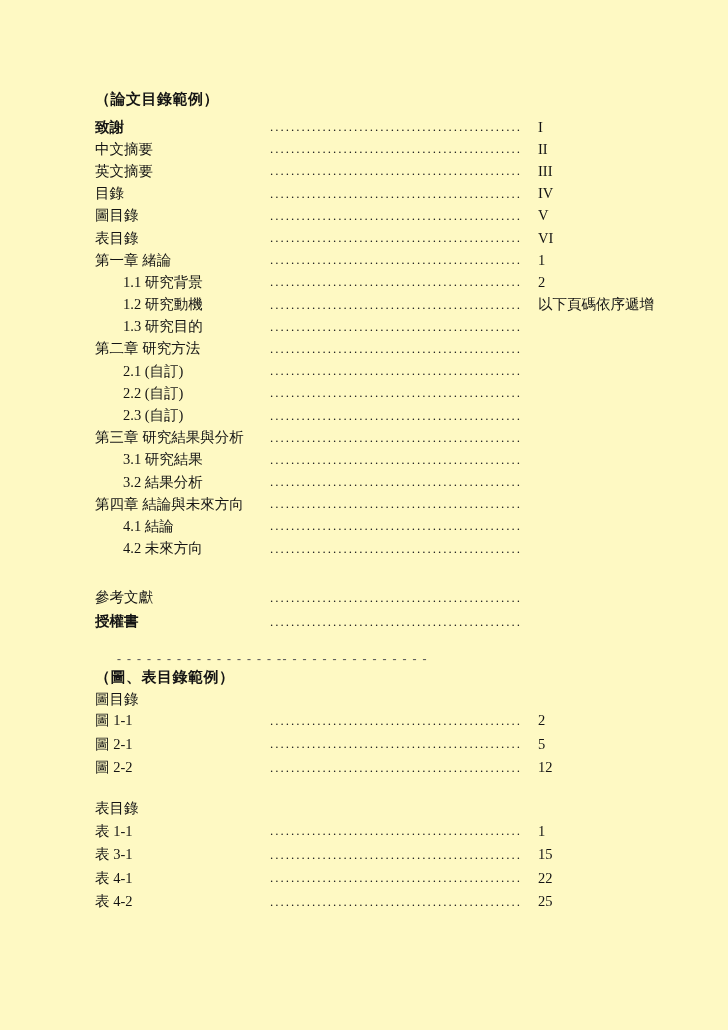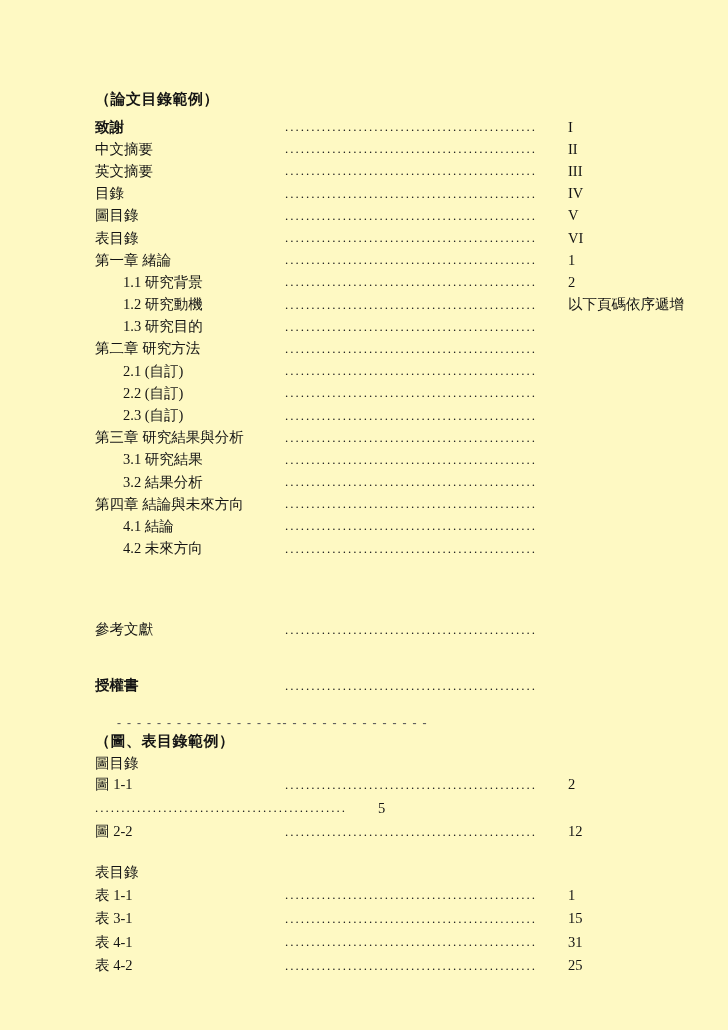--- a/index.html
+++ b/index.html
@@ -22,24 +22,23 @@
     height: 26px;
     font-size: 15px;
     font-weight: bold;
     letter-spacing: 0.5px;
   }
   .row {
     display: flex;
     align-items: center;
     height: 22.2px;
     font-size: 14.5px;
-    gap: 15px;
   }
   .row.pitch-lg { height: 23.5px; }
-  .row.h24 { height: 24px; margin-top: 32px; }
+  .row.h24 { height: 24px; }
   .label {
     width: 175px;
     flex: 0 0 175px;
     white-space: nowrap;
     overflow: hidden;
   }
   .label.indent { padding-left: 28px; box-sizing: border-box; }
   .label.bold { font-weight: bold; }
   .dots {
     width: 252px;
@@ -209,20 +208,21 @@
 
     <div class="row fig-heading list-heading">
       <span class="label">圖目錄</span>
     </div>
     <div class="row pitch-lg">
       <span class="label">圖 1-1</span>
       <span class="dots">................................................................................</span>
       <span class="page-num">2</span>
     </div>
     <div class="row pitch-lg">
+      <span class="label">圖 2-1</span>
       <span class="dots">................................................................................</span>
       <span class="page-num">5</span>
     </div>
     <div class="row pitch-lg">
       <span class="label">圖 2-2</span>
       <span class="dots">................................................................................</span>
       <span class="page-num">12</span>
     </div>
 
     <div class="spacer-b"></div>
@@ -236,21 +236,21 @@
       <span class="page-num">1</span>
     </div>
     <div class="row pitch-lg">
       <span class="label">表 3-1</span>
       <span class="dots">................................................................................</span>
       <span class="page-num">15</span>
     </div>
     <div class="row pitch-lg">
       <span class="label">表 4-1</span>
       <span class="dots">................................................................................</span>
-      <span class="page-num">31</span>
+      <span class="page-num">22</span>
     </div>
     <div class="row pitch-lg">
       <span class="label">表 4-2</span>
       <span class="dots">................................................................................</span>
       <span class="page-num">25</span>
     </div>
 
   </div>
 </div>
 

